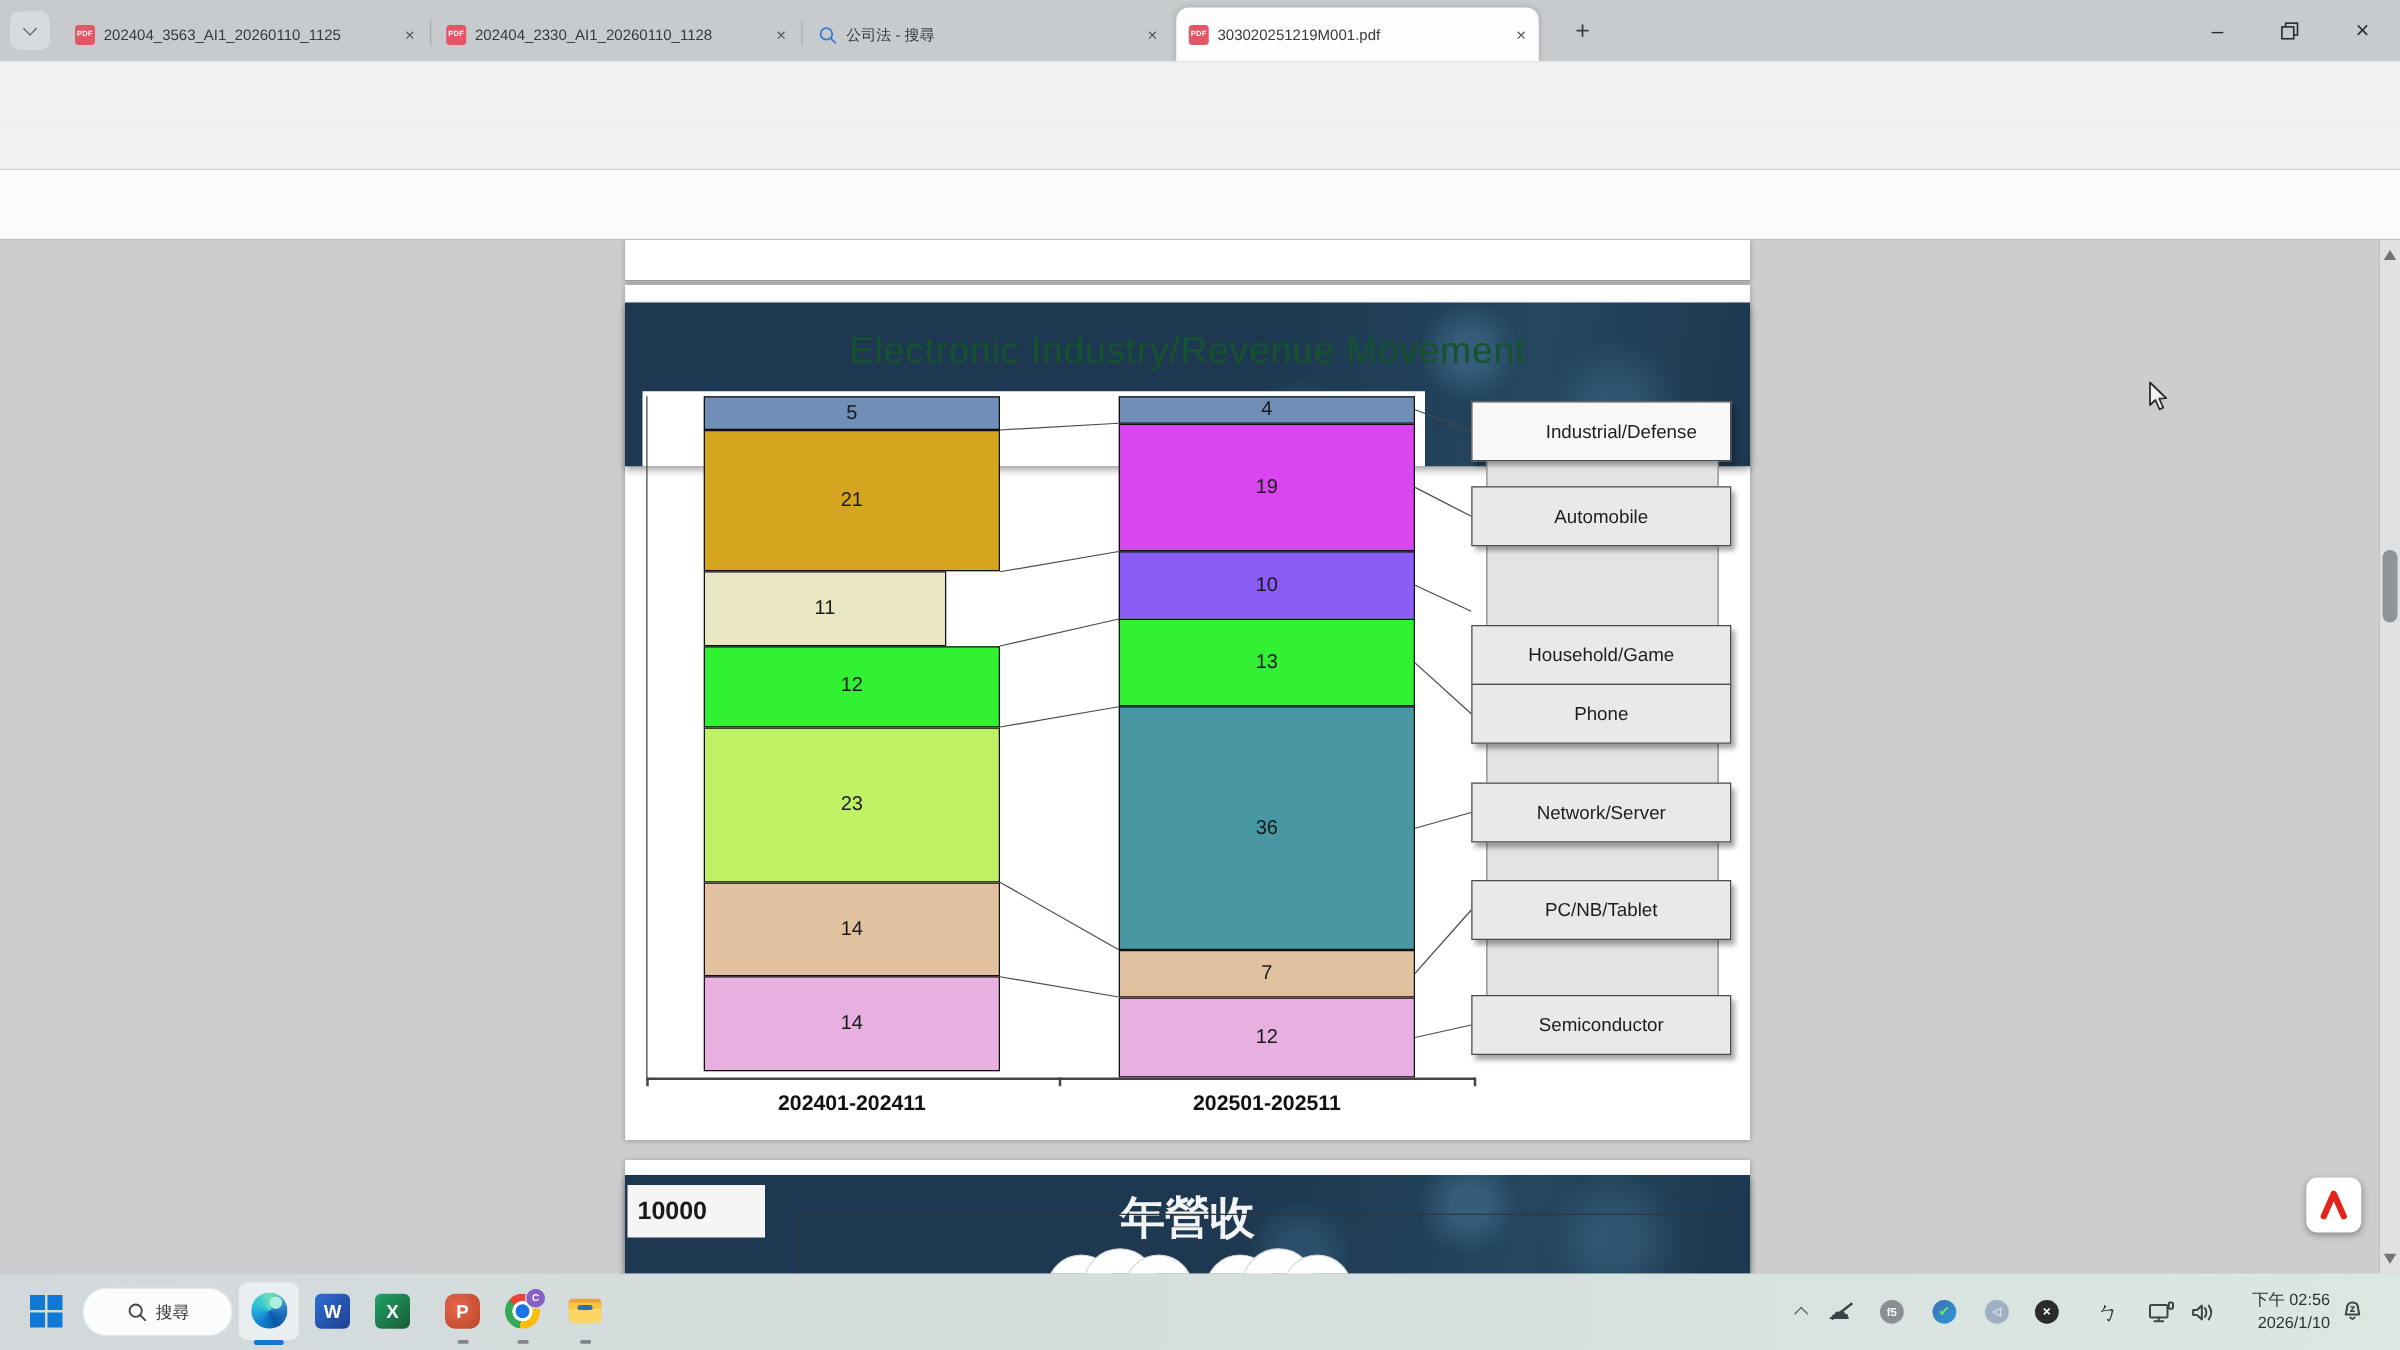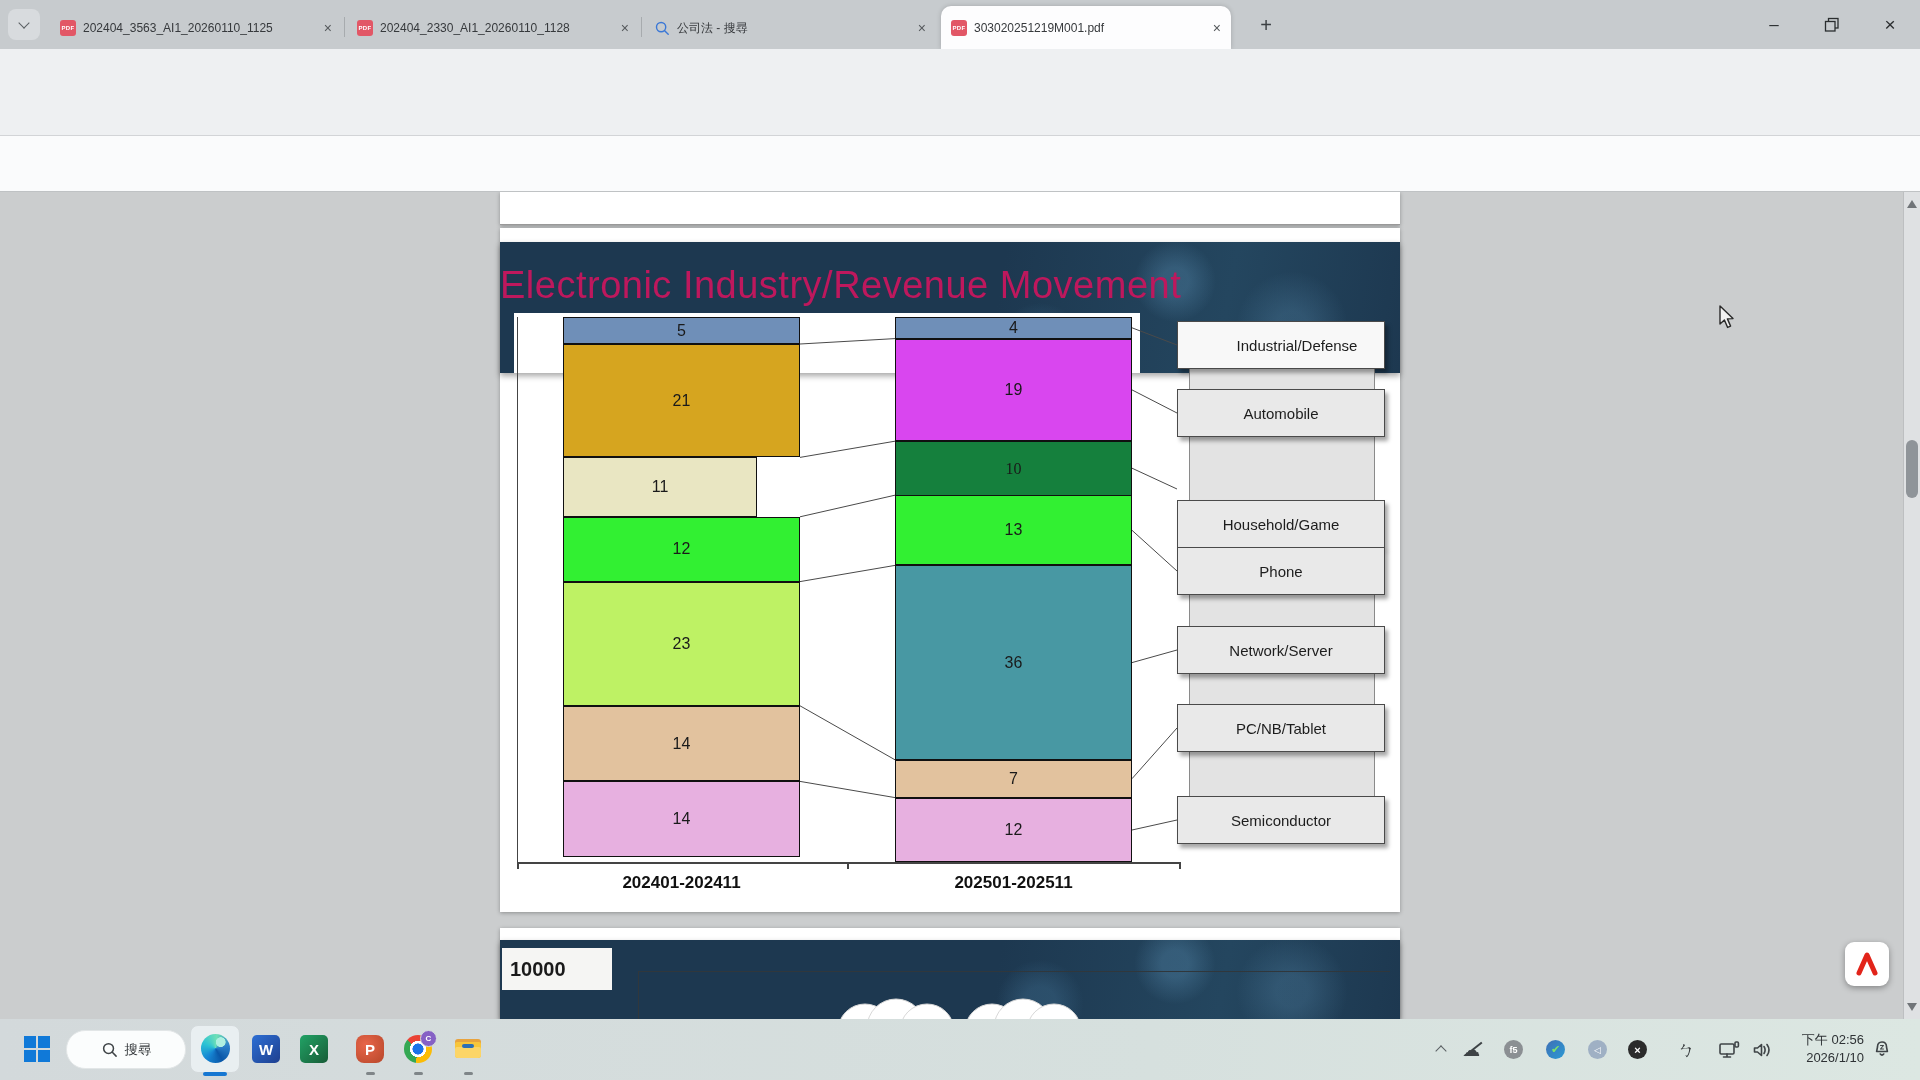--- a/index.html
+++ b/index.html
@@ -280,21 +280,21 @@
   <span class="abs ptxt" style="left:1756px;top:156px;">使用 Acrobat 編輯</span>
 </div>
 
 <div id="content" class="abs">
 
   <div class="page" style="top:0;height:32px;border-bottom:1px solid #9a9a9a;"></div>
 
   <div class="page" id="slide13" style="top:36px;height:684px;">
     <div class="banner" style="top:14px;height:131px;"></div>
     <div class="abs" style="left:14px;top:85px;width:626px;height:60px;background:#fff;"></div>
-    <div class="abs" style="left:0;top:36px;width:900px;font-size:38px;color:#be185d;letter-spacing:.5px;">Electronic Industry/Revenue Movement</div>
+    <div class="abs" style="left:0;top:36px;width:900px;text-align:center;font-size:30px;color:#14532d;letter-spacing:.5px;">Electronic Industry/Revenue Movement</div>
 
     <div class="abs" style="left:17px;top:89px;width:1px;height:545px;background:#444;"></div>
     <div class="abs" style="left:17px;top:634px;width:663px;height:1.5px;background:#444;"></div>
     <div class="abs" style="left:17px;top:634px;width:1.5px;height:7px;background:#444;"></div>
     <div class="abs" style="left:347px;top:634px;width:1.5px;height:7px;background:#444;"></div>
     <div class="abs" style="left:679px;top:634px;width:1.5px;height:7px;background:#444;"></div>
 
     <div class="abs" style="left:689px;top:95px;width:184px;height:519px;background:#e3e3e3;border-left:1px solid #8a8a8a;border-right:1px solid #8a8a8a;"></div>
 
     <svg id="connectors" class="abs" width="900" height="684" viewBox="0 0 900 684" style="left:0;top:0;pointer-events:none;">
@@ -334,21 +334,21 @@
         <div class="seg" style="left: 63px; top: 553.4px; width: 237px; height: 75.6px; background: rgb(231, 176, 224);">
           <span>14</span>
         </div>
         <div class="xlab" style="left: 63px; top: 645px;">202401-202411</div>
         <div class="seg" style="left: 395px; top: 89px; width: 237px; height: 21.6px; background: rgb(111, 143, 184);">
           <span>4</span>
         </div>
         <div class="seg" style="left: 395px; top: 110.6px; width: 237px; height: 102.6px; background: #d946ef;">
           <span>19</span>
         </div>
-        <div class="seg" style="left: 395px; top: 213.2px; width: 237px; height: 56px; background: #15803d; font-family: Liberation Serif, serif;">
+        <div class="seg" style="left: 395px; top: 213.2px; width: 237px; height: 56px; background: #8b5cf6;">
           <span>10</span>
         </div>
         <div class="seg" style="left: 395px; top: 267.2px; width: 237px; height: 70.2px; background: rgb(50, 240, 50);">
           <span>13</span>
         </div>
         <div class="seg" style="left: 395px; top: 337.4px; width: 237px; height: 194.4px; background: rgb(72, 152, 163);">
           <span>36</span>
         </div>
         <div class="seg" style="left: 395px; top: 531.8px; width: 237px; height: 37.8px; background: rgb(226, 194, 158);">
           <span>7</span>
@@ -362,20 +362,21 @@
         <div class="lbox" style="top: 237px; margin-top: 35px;">Household/Game</div>
         <div class="lbox" style="top: 319px;">Phone</div>
         <div class="lbox" style="top: 398px;">Network/Server</div>
         <div class="lbox" style="top: 476px;">PC/NB/Tablet</div>
         <div class="lbox" style="top: 568px;">Semiconductor</div>
       </div>
   </div>
 
   <div class="page" id="slide14" style="top:736px;height:91px;">
     <div class="banner" style="top:12px;height:79px;"></div>
+    <div class="abs" style="left:0;top:22px;width:900px;text-align:center;font-size:36px;font-weight:bold;color:#f2f4f5;">年營收</div>
     <div class="abs" style="left:2px;top:20px;width:110px;height:42px;background:#f5f5f3;"></div>
     <span class="abs" style="left:10px;top:30px;font-size:20px;font-weight:bold;color:#1a1a1a;">10000</span>
     <div class="abs" style="left:138px;top:43px;width:752px;height:1px;background:#30373c;"></div>
     <div class="abs" style="left:138px;top:43px;width:1px;height:48px;background:#30373c;"></div>
     <svg class="abs" width="900" height="91" viewBox="0 0 900 91" style="left:0;top:0;">
       <g fill="#ffffff" stroke="#d8d8d8" stroke-width="1">
         <circle cx="365" cy="103" r="27"></circle>
           <circle cx="396" cy="100" r="29"></circle>
           <circle cx="427" cy="103" r="27"></circle>
         <circle cx="492" cy="103" r="27"></circle>

